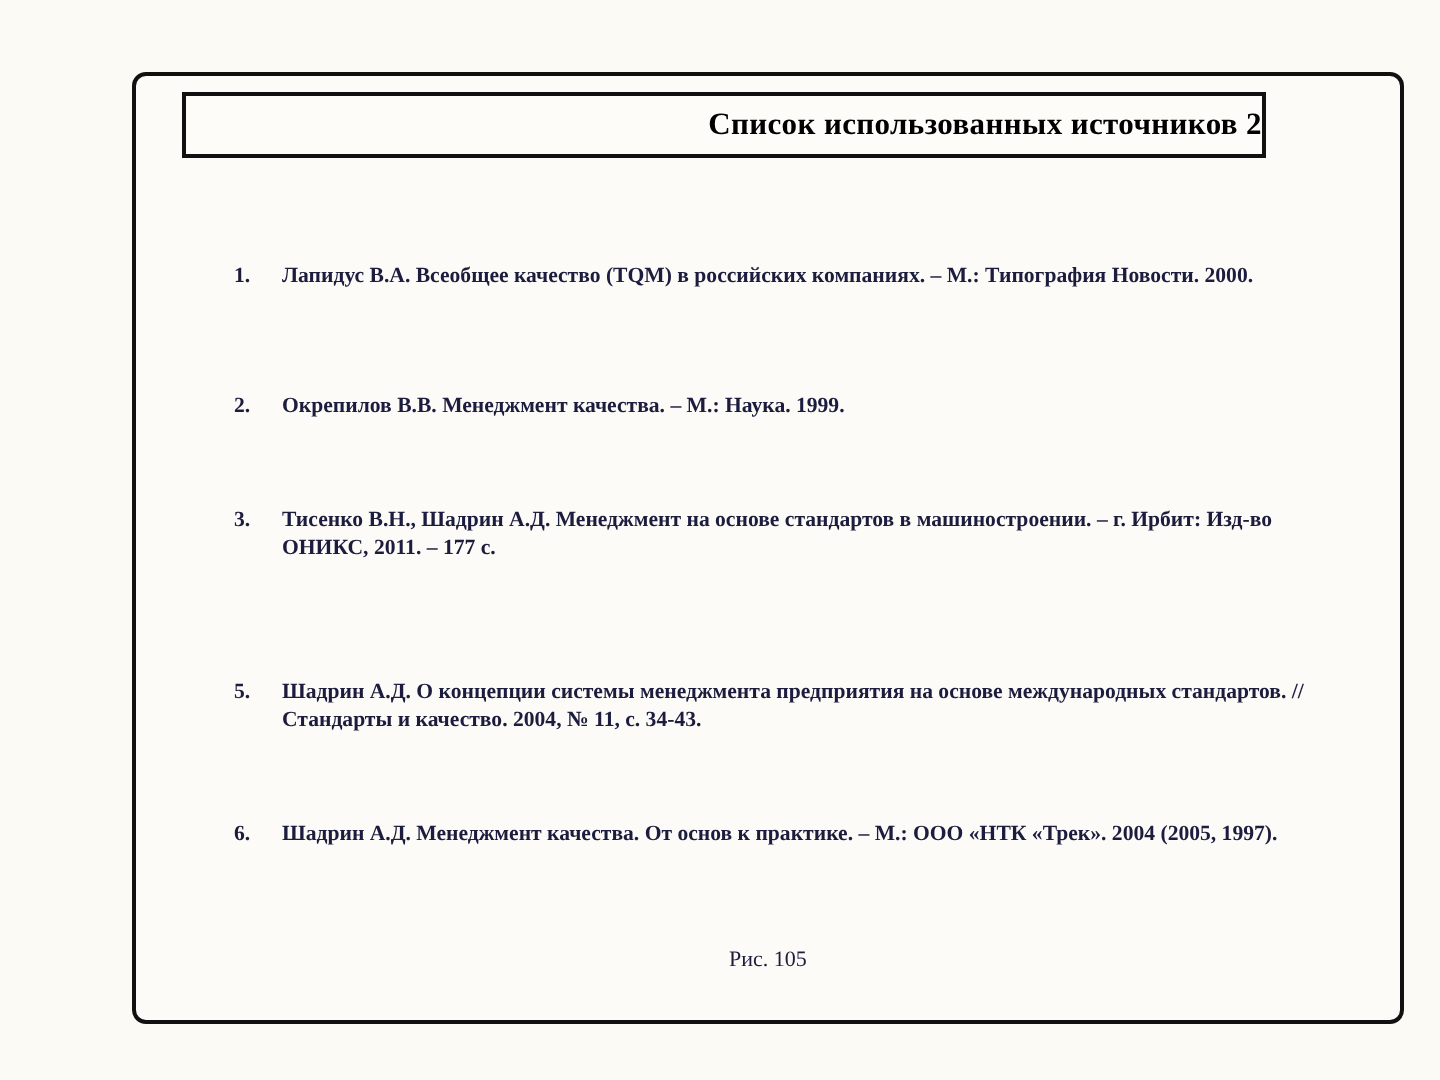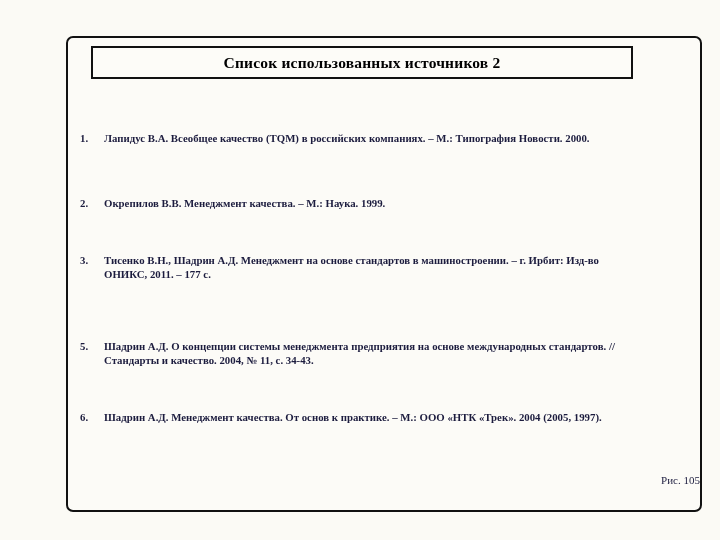--- a/index.html
+++ b/index.html
@@ -17,53 +17,54 @@
     border: 2px solid #111;
     border-radius: 7px;
     background: #fcfbf7;
   }
   .title-box {
     position: absolute;
     left: 23px; top: 8px;
     width: 542px; height: 33px;
     border: 2px solid #111;
     background: #fdfcf8;
-    display: flex; align-items: center; justify-content: center;
+    display: flex; align-items: center; justify-content: flex-end;
   }
   .title-box h1 {
     font-size: 15.5px;
     font-weight: bold;
     color: #000;
     letter-spacing: 0.2px;
     white-space: nowrap;
   }
   .ref-list {
     position: absolute;
     left: 12px; top: 64px; right: 12px;
     color: #1c1c3e;
     font-size: 10.8px;
     font-weight: bold;
     line-height: 14.3px;
     white-space: pre-wrap;
   }
   .ref {
     padding-left: 24px;
     text-indent: -24px;
+    margin-left: 37px;
   }
   .ref:first-child { margin-bottom: 8px; }
   .ref-num {
     display: inline-block;
     width: 24px;
     text-indent: 0;
   }
   .caption {
     position: absolute;
     left: 0; right: 0;
     top: 436px;
-    text-align: right;
+    text-align: center;
     font-size: 11px;
     font-weight: normal;
     color: #1c1c3e;
   }
 </style>
 </head>
 <body>
 
 <div class="frame">
   <div class="title-box">

